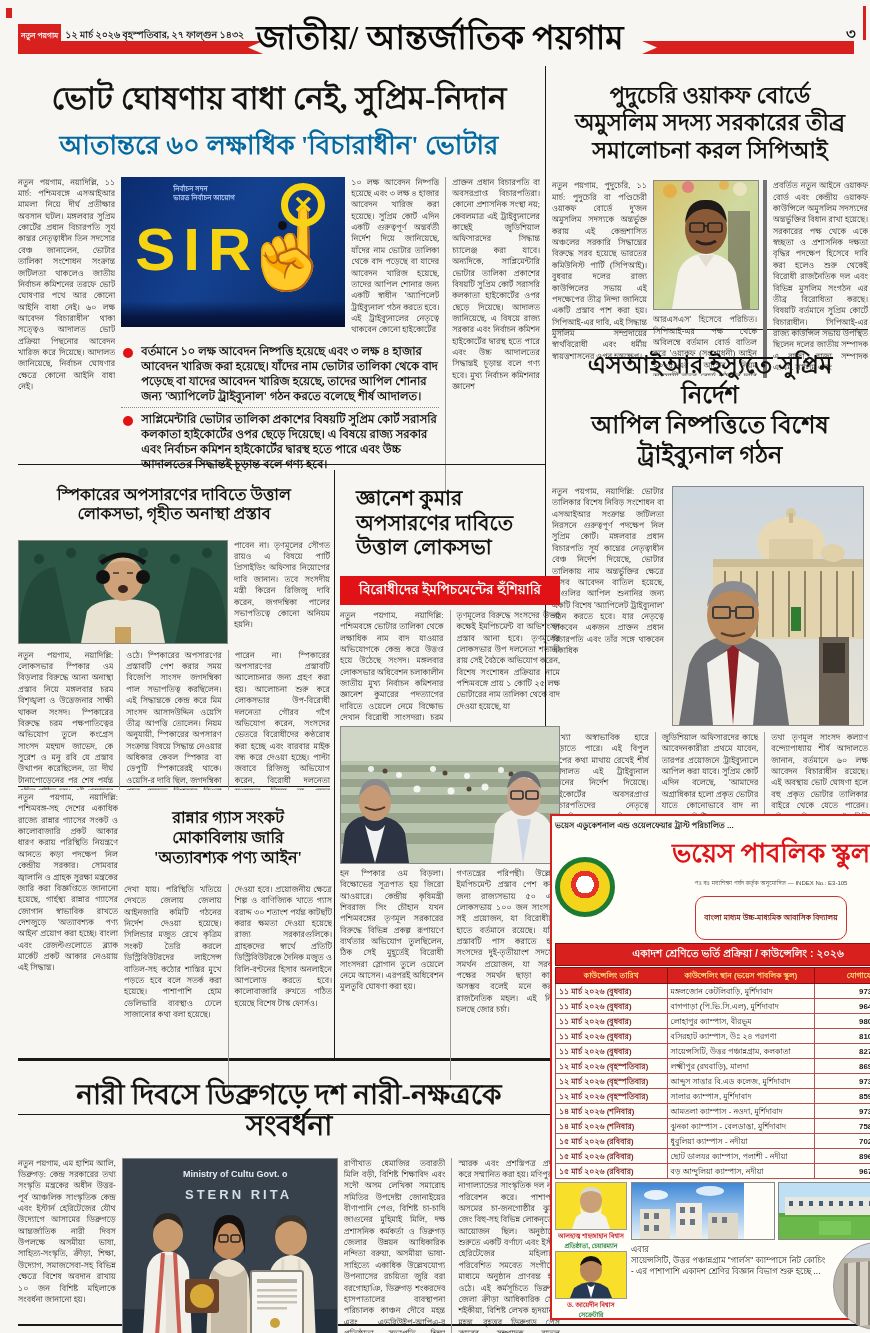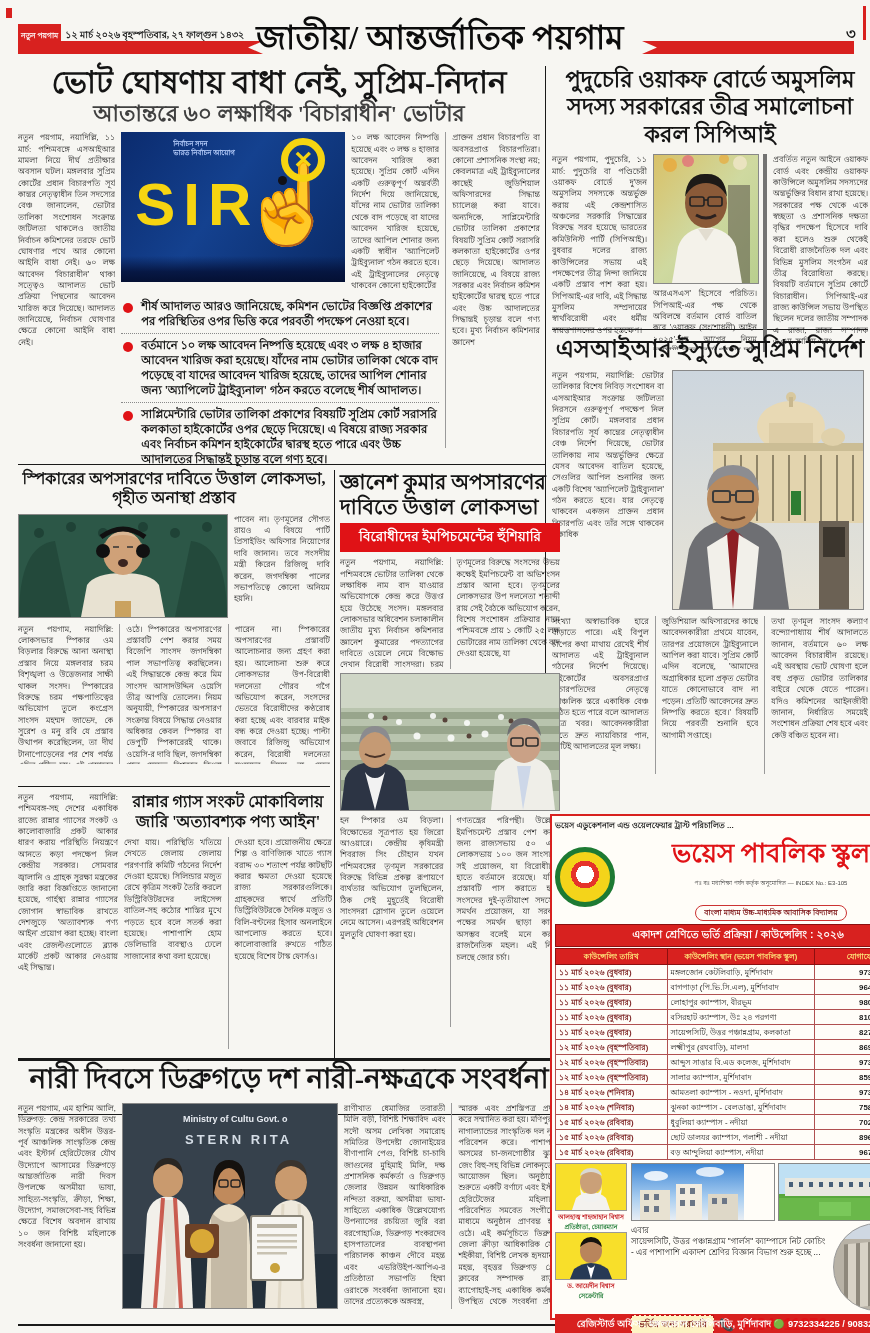--- a/index.html
+++ b/index.html
@@ -13,25 +13,25 @@
   .ribbon.left{left:18px;width:245px;clip-path:polygon(0 0,100% 0,calc(100% - 15px) 50%,100% 100%,0 100%);}
   .ribbon.right{left:642px;width:212px;clip-path:polygon(0 0,100% 0,100% 100%,0 100%,15px 50%);}
   .section-title{left:250px;top:12px;width:380px;text-align:center;font-size:33px;font-weight:900;letter-spacing:0;color:#0c0c0c;}
   .pagenum{left:846px;top:22px;font-size:15px;font-weight:bold;}
   
   .rule-h{background:#1a1a1a;height:1px;}
   .rule-v{background:#1a1a1a;width:1px;}
   .body-col{font-size:8px;line-height:1.42;text-align:justify;overflow:hidden;color:#1c1c1c;word-break:break-word;}
   .cols{display:flex;gap:6px;}
   .cols .body-col + .body-col{border-left:1px solid #9a9a9a;padding-left:6px;}
-  h1,h2,h3{margin:0;font-weight:900;}
+  h1,h2,h3{margin:16px;font-weight:900;}
   
   .vote{left:18px;top:66px;width:522px;height:396px;}
   .vote h1{font-size:31px;text-align:center;line-height:1.1;}
-  .vote h2{font-size:22px;text-align:center;color:#404040;margin-top:2px;line-height:1.1;}
+  .vote h2{font-size:26px;text-align:center;color:#0369a1;margin-top:2px;line-height:1.1;}
   .vote-body{display:flex;gap:6px;margin-top:6px;height:316px;}
   .vote-colA{width:102px;}
   .vote-mid{width:318px;display:flex;flex-direction:column;}
   .vote-mid-top{display:flex;gap:6px;}
   .sir-graphic{width:224px;height:150px;position:relative;background:linear-gradient(125deg,#0b2b6e 0%,#14418f 45%,#0a2a66 100%);overflow:hidden;flex:none;}
   .sir-graphic::after{content:"";position:absolute;left:0;right:0;bottom:0;height:26px;background:linear-gradient(#0000,#05123add 60%,#041033);}
   .sir-bldg{position:absolute;left:52px;top:8px;font-size:7px;color:#bcd2ff;line-height:1.3;font-weight:bold;}
   .sir-word{position:absolute;left:14px;top:38px;font-size:60px;font-weight:900;color:#f6d411;letter-spacing:8px;font-family:"Liberation Sans",sans-serif;}
   .sir-hand{position:absolute;right:8px;top:34px;font-size:78px;color:#e6e0d6;line-height:1;}
   .sir-ink{position:absolute;right:58px;top:44px;width:9px;height:9px;border-radius:50%;background:#101018;}
@@ -86,21 +86,21 @@
   .nari-colB{width:104px;}
   .nari-colC{width:104px;border-left:1px solid #9a9a9a;padding-left:6px;}
   
   .ad{left:550px;top:814px;width:376px;height:506px;border:2px solid #d8211f;background:#fffdf8;padding:3px;box-sizing:border-box;font-family:"Liberation Sans",sans-serif;}
   .ad-trust{font-size:8px;font-weight:bold;color:#222;}
   .ad-head{display:flex;align-items:center;gap:6px;margin-top:1px;}
   .ad-logo{width:50px;height:50px;border-radius:50%;border:5px solid #1d7a33;background:radial-gradient(circle at 50% 45%,#fff 0 9px,#e5332a 9px 14px,#f4d41a 14px);flex:none;}
   .ad-title-wrap{flex:1;text-align:center;}
   .ad-title{font-size:26px;font-weight:900;color:#e01216;font-family:"Liberation Serif",serif;}
   .ad-affil{font-size:6px;color:#444;margin-top:1px;}
-  .ad-medium{display:inline-block;border:1px solid #c33;border-radius:10px;font-size:7.5px;padding:1px 8px;color:#7c1113;margin-top:16px;font-weight:bold;}
+  .ad-medium{display:inline-block;border:1px solid #c33;border-radius:10px;font-size:7.5px;padding:15px 8px;color:#7c1113;margin-top:7px;font-weight:bold;}
   .ad-tabletitle{background:#d8211f;color:#fff;font-weight:bold;font-size:10.5px;text-align:center;padding:2px 0;margin-top:3px;border:1px solid #8c0f0f;}
   .ad table{width:100%;border-collapse:collapse;margin-top:1px;}
   .ad th{background:#d8211f;color:#ffe77a;font-size:7.6px;padding:1px 2px;border:1px solid #8c0f0f;}
   .ad td{font-size:7.8px;border:1px solid #b05050;padding:0.5px 3px;}
   .ad td.d{color:#7a1f1f;font-weight:bold;white-space:nowrap;}
   .ad td.p{font-weight:bold;color:#1a1a1a;font-family:"Liberation Sans",sans-serif;padding-left:44px;}
   .ad-bottom{display:flex;gap:4px;margin-top:3px;height:148px;}
   .ad-portraits{width:72px;display:flex;flex-direction:column;gap:2px;}
   .ad-port{border:1px solid #999;background:#f8df2a;height:46px;position:relative;overflow:hidden;}
   .ad-port-cap{font-size:6.3px;font-weight:bold;text-align:center;line-height:1.2;}
@@ -145,21 +145,20 @@
         <div class="sir-graphic">
           <div class="sir-bldg"><span>নির্বাচন সদন</span><br><span>ভারত নির্বাচন আয়োগ</span></div>
           <div class="sir-word">SIR</div>
           <div class="sir-hand">☝</div>
           <div class="sir-ink"></div>
           <div class="sir-logo">✕</div>
         </div>
         <div class="body-col vote-colB">১০ লক্ষ আবেদন নিষ্পত্তি হয়েছে এবং ৩ লক্ষ ৪ হাজার আবেদন খারিজ করা হয়েছে। সুপ্রিম কোর্ট এদিন একটি গুরুত্বপূর্ণ অন্তর্বর্তী নির্দেশ দিয়ে জানিয়েছে, যাঁদের নাম ভোটার তালিকা থেকে বাদ পড়েছে বা যাদের আবেদন খারিজ হয়েছে, তাদের আপিল শোনার জন্য একটি স্বাধীন 'অ্যাপিলেট ট্রাইব্যুনাল' গঠন করতে হবে। এই ট্রাইব্যুনালের নেতৃত্বে থাকবেন কোনো হাইকোর্টের</div>
       </div>
       <ul class="bullets">
-        <li>শীর্ষ আদালত আরও জানিয়েছে, কমিশন ভোটের বিজ্ঞপ্তি প্রকাশের পর পরিস্থিতির ওপর ভিত্তি করে পরবর্তী পদক্ষেপ নেওয়া হবে।</li>
         <li>বর্তমানে ১০ লক্ষ আবেদন নিষ্পত্তি হয়েছে এবং ৩ লক্ষ ৪ হাজার আবেদন খারিজ করা হয়েছে। যাঁদের নাম ভোটার তালিকা থেকে বাদ পড়েছে বা যাদের আবেদন খারিজ হয়েছে, তাদের আপিল শোনার জন্য 'অ্যাপিলেট ট্রাইব্যুনাল' গঠন করতে বলেছে শীর্ষ আদালত।</li>
         <li>সাপ্লিমেন্টারি ভোটার তালিকা প্রকাশের বিষয়টি সুপ্রিম কোর্ট সরাসরি কলকাতা হাইকোর্টের ওপর ছেড়ে দিয়েছে। এ বিষয়ে রাজ্য সরকার এবং নির্বাচন কমিশন হাইকোর্টের দ্বারস্থ হতে পারে এবং উচ্চ আদালতের সিদ্ধান্তই চূড়ান্ত বলে গণ্য হবে।</li>
       </ul>
     </div>
     <div class="body-col vote-colC">প্রাক্তন প্রধান বিচারপতি বা অবসরপ্রাপ্ত বিচারপতিরা। কোনো প্রশাসনিক সংস্থা নয়; কেবলমাত্র এই ট্রাইব্যুনালের কাছেই জুডিশিয়াল অফিসারদের সিদ্ধান্ত চ্যালেঞ্জ করা যাবে। অন্যদিকে, সাপ্লিমেন্টারি ভোটার তালিকা প্রকাশের বিষয়টি সুপ্রিম কোর্ট সরাসরি কলকাতা হাইকোর্টের ওপর ছেড়ে দিয়েছে। আদালত জানিয়েছে, এ বিষয়ে রাজ্য সরকার এবং নির্বাচন কমিশন হাইকোর্টের দ্বারস্থ হতে পারে এবং উচ্চ আদালতের সিদ্ধান্তই চূড়ান্ত বলে গণ্য হবে। মুখ্য নির্বাচন কমিশনার জ্ঞানেশ</div>
   </div>
 </div>
 
 <div class="abs rule-h" style="left:18px;top:464px;width:527px;"></div>
 <div class="abs rule-v" style="left:545px;top:66px;height:744px;"></div>
@@ -201,21 +200,21 @@
           <path d="M42 60 Q52 66 62 60" stroke="#2a2120" stroke-width="3" fill="none"></path>
         </svg>
       </div>
       <div class="body-col" style="height:62px;">আরএসএস' হিসেবে পরিচিত। সিপিআই-এর পক্ষ থেকে অবিলম্বে বর্তমান বোর্ড বাতিল করে 'ওয়াকফ (সংশোধনী) আইন ২০২৫'-এর আগের নিয়ম অনুযায়ী নতুন বোর্ড গঠনের দাবি জানানো হয়েছে।</div>
     </div>
     <div class="body-col waqf-colC">প্রবর্তিত নতুন আইনে ওয়াকফ বোর্ড এবং কেন্দ্রীয় ওয়াকফ কাউন্সিলে অমুসলিম সদস্যদের অন্তর্ভুক্তির বিধান রাখা হয়েছে। সরকারের পক্ষ থেকে একে স্বচ্ছতা ও প্রশাসনিক দক্ষতা বৃদ্ধির পদক্ষেপ হিসেবে দাবি করা হলেও শুরু থেকেই বিরোধী রাজনৈতিক দল এবং বিভিন্ন মুসলিম সংগঠন এর তীব্র বিরোধিতা করছে। বিষয়টি বর্তমানে সুপ্রিম কোর্টে বিচারাধীন। সিপিআই-এর রাজ্য কাউন্সিল সভায় উপস্থিত ছিলেন দলের জাতীয় সম্পাদক এ রাজা, রাজ্য সম্পাদক এ.এম. সালিম এবং</div>
   </div>
 </div>
 
 <div class="abs sirt">
-  <h1><span>এসআইআর ইস্যুতে সুপ্রিম নির্দেশ</span><br></h1>
+  <h1><span>এসআইআর ইস্যুতে সুপ্রিম নির্দেশ</span><br><span>আপিল নিষ্পত্তিতে বিশেষ ট্রাইব্যুনাল গঠন</span></h1>
   <div class="sirt-row">
     <div class="body-col sirt-colA">নতুন পয়গাম, নয়াদিল্লি: ভোটার তালিকার বিশেষ নিবিড় সংশোধন বা এসআইআর সংক্রান্ত জটিলতা নিরসনে গুরুত্বপূর্ণ পদক্ষেপ নিল সুপ্রিম কোর্ট। মঙ্গলবার প্রধান বিচারপতি সূর্য কান্তের নেতৃত্বাধীন বেঞ্চ নির্দেশ দিয়েছে, ভোটার তালিকায় নাম অন্তর্ভুক্তির ক্ষেত্রে যেসব আবেদন বাতিল হয়েছে, সেগুলির আপিল শুনানির জন্য একটি বিশেষ 'অ্যাপিলেট ট্রাইব্যুনাল' গঠন করতে হবে। যার নেতৃত্বে থাকবেন একজন প্রাক্তন প্রধান বিচারপতি এবং তাঁর সঙ্গে থাকবেন একাধিক</div>
     <div class="photo-frame" style="width:190px;height:238px;">
       <svg width="190" height="238" viewBox="0 0 190 238">
         <defs>
             <linearGradient id="sky" x1="0" y1="0" x2="0" y2="1">
           <stop offset="0" stop-color="#cdd6de"></stop>
               <stop offset="1" stop-color="#e7e3d6"></stop>
         </linearGradient>
           </defs>
@@ -352,21 +351,21 @@
     <div class="body-col">হন স্পিকার ওম বিড়লা। বিক্ষোভের সূত্রপাত হয় জিরো আওয়ারে। কেন্দ্রীয় কৃষিমন্ত্রী শিবরাজ সিং চৌহান যখন পশ্চিমবঙ্গের তৃণমূল সরকারের বিরুদ্ধে বিভিন্ন প্রকল্প রূপায়ণে ব্যর্থতার অভিযোগ তুলছিলেন, ঠিক সেই মুহূর্তেই বিরোধী সাংসদরা স্লোগান তুলে ওয়েলে নেমে আসেন। এরপরই অধিবেশন মুলতুবি ঘোষণা করা হয়।</div>
     <div class="body-col">গণতন্ত্রের পরিপন্থী। উল্লেখ্য, ইমপিচমেন্ট প্রস্তাব পেশ করার জন্য রাজ্যসভায় ৫০ এবং লোকসভায় ১০০ জন সাংসদের সই প্রয়োজন, যা বিরোধীদের হাতে বর্তমানে রয়েছে। যদিও প্রস্তাবটি পাস করাতে হলে সংসদের দুই-তৃতীয়াংশ সদস্যের সমর্থন প্রয়োজন, যা সরকার পক্ষের সমর্থন ছাড়া কার্যত অসম্ভব বলেই মনে করছে রাজনৈতিক মহল। এই নিয়ে চলছে জোর চর্চা।</div>
   </div>
 </div>
 
 <div class="abs gas">
   <div class="body-col gas-colA">নতুন পয়গাম, নয়াদিল্লি: পশ্চিমবঙ্গ-সহ দেশের একাধিক রাজ্যে রান্নার গ্যাসের সংকট ও কালোবাজারি প্রকট আকার ধারণ করায় পরিস্থিতি নিয়ন্ত্রণে আনতে কড়া পদক্ষেপ নিল কেন্দ্রীয় সরকার। সোমবার জ্বালানি ও গ্রাহক সুরক্ষা মন্ত্রকের জারি করা বিজ্ঞপ্তিতে জানানো হয়েছে, গার্হস্থ্য রান্নার গ্যাসের জোগান স্বাভাবিক রাখতে দেশজুড়ে 'অত্যাবশ্যক পণ্য আইন' প্রয়োগ করা হচ্ছে। বাংলা এবং রেজল্টগুলোতে ব্ল্যাক মার্কেট প্রকট আকার নেওয়ায় এই সিদ্ধান্ত।</div>
   <div class="gas-right">
     <h1>রান্নার গ্যাস সংকট মোকাবিলায় জারি 'অত্যাবশ্যক পণ্য আইন'</h1>
     <div class="cols gas-cols">
-      <div class="body-col">দেখা যায়। পরিস্থিতি খতিয়ে দেখতে জেলায় জেলায় পরগণারি কমিটি গঠনের নির্দেশ দেওয়া হয়েছে। সিলিন্ডার মজুত রেখে কৃত্রিম সংকট তৈরি করলে ডিস্ট্রিবিউটরদের লাইসেন্স বাতিল-সহ কঠোর শাস্তির মুখে পড়তে হবে বলে সতর্ক করা হয়েছে। পাশাপাশি হোম ডেলিভারি ব্যবস্থাও ঢেলে সাজানোর কথা বলা হয়েছে।</div>
+      <div class="body-col">দেখা যায়। পরিস্থিতি খতিয়ে দেখতে জেলায় জেলায় আইনজারি কমিটি গঠনের নির্দেশ দেওয়া হয়েছে। সিলিন্ডার মজুত রেখে কৃত্রিম সংকট তৈরি করলে ডিস্ট্রিবিউটরদের লাইসেন্স বাতিল-সহ কঠোর শাস্তির মুখে পড়তে হবে বলে সতর্ক করা হয়েছে। পাশাপাশি হোম ডেলিভারি ব্যবস্থাও ঢেলে সাজানোর কথা বলা হয়েছে।</div>
       <div class="body-col">দেওয়া হবে। প্রয়োজনীয় ক্ষেত্রে শিল্প ও বাণিজ্যিক খাতে গ্যাস বরাদ্দ ৩০ শতাংশ পর্যন্ত কাটছাঁট করার ক্ষমতা দেওয়া হয়েছে রাজ্য সরকারগুলিকে। গ্রাহকদের স্বার্থে প্রতিটি ডিস্ট্রিবিউটরকে দৈনিক মজুত ও বিলি-বণ্টনের হিসাব অনলাইনে আপলোড করতে হবে। কালোবাজারি রুখতে গঠিত হয়েছে বিশেষ টাস্ক ফোর্সও।</div>
     </div>
   </div>
 </div>
 
 <div class="abs nari">
   <h1>নারী দিবসে ডিব্রুগড়ে দশ নারী-নক্ষত্রকে সংবর্ধনা</h1>
   <div class="nari-body">
     <div class="body-col nari-colA">নতুন পয়গাম, এম হাশিম আলি, ডিব্রুগড়: কেন্দ্র সরকারের তথ্য সংস্কৃতি মন্ত্রকের অধীন উত্তর-পূর্ব আঞ্চলিক সাংস্কৃতিক কেন্দ্র এবং ইস্টার্ন হেরিটেজের যৌথ উদ্যোগে আসামের ডিব্রুগড়ে আন্তর্জাতিক নারী দিবস উপলক্ষে অসমীয়া ভাষা, সাহিত্য-সংস্কৃতি, ক্রীড়া, শিক্ষা, উদ্যোগ, সমাজসেবা-সহ বিভিন্ন ক্ষেত্রে বিশেষ অবদান রাখায় ১০ জন বিশিষ্ট মহিলাকে সংবর্ধনা জানানো হয়।</div>
     <div class="photo-frame" style="width:214px;height:204px;">

